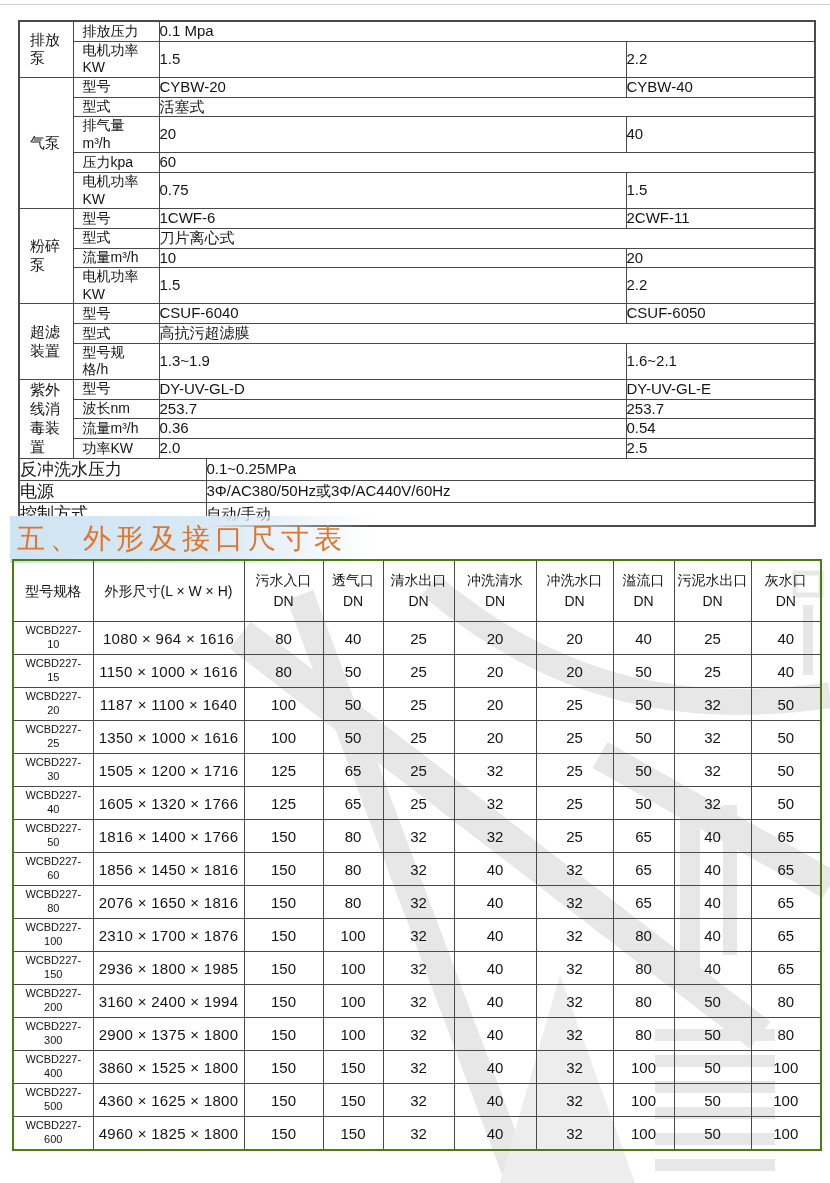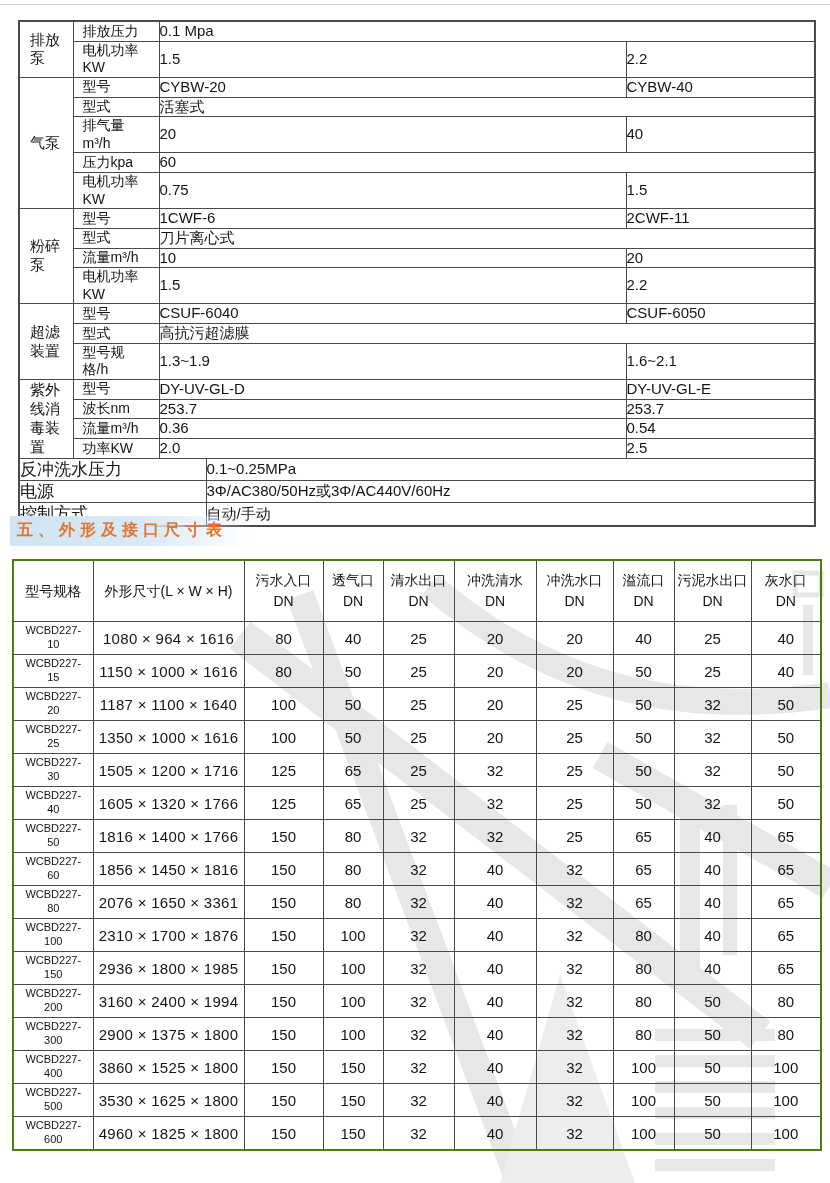--- a/index.html
+++ b/index.html
@@ -27,21 +27,21 @@
     padding:0;line-height:1.25;overflow:hidden;
   }
   .spec-table{border:2px solid #4a4a4a;}
   .spec-table .group-cell{padding:0 10px;font-size:15px;}
   .spec-table .label-cell{font-size:14px;padding:0 9px;}
   .spec-table .footer-label{font-size:17px;}
   .spec-table .value-cell{font-size:15px;}
   
   .section-title{
     position:absolute;left:10px;top:516px;z-index:2;
-    font-size:16px;font-weight:bold;letter-spacing:5px;
+    font-size:28px;font-weight:normal;letter-spacing:5px;
     color:#e2752c;
     padding:4px 26px 5px 7px;
     background:linear-gradient(to right,#cfe4f3 0%,#d9e9f6 55%,rgba(255,255,255,0) 100%);
     white-space:nowrap;
   }
   
   .dim-table{
     position:absolute;left:12px;top:559px;width:808px;
     border-collapse:collapse;table-layout:fixed;z-index:2;
     background:transparent;
@@ -344,21 +344,21 @@
           <td>32</td>
           <td>40</td>
           <td>32</td>
           <td>65</td>
           <td>40</td>
           <td>65</td>
         </tr>
         <tr>
           <td class="model-cell">WCBD227-
 80</td>
-          <td class="dim-cell">2076 × 1650 × 3361</td>
+          <td class="dim-cell">2076 × 1650 × 1816</td>
           <td>150</td>
           <td>80</td>
           <td>32</td>
           <td>40</td>
           <td>32</td>
           <td>65</td>
           <td>40</td>
           <td>65</td>
         </tr>
         <tr>
@@ -422,21 +422,21 @@
           <td>32</td>
           <td>40</td>
           <td>32</td>
           <td>100</td>
           <td>50</td>
           <td>100</td>
         </tr>
         <tr>
           <td class="model-cell">WCBD227-
 500</td>
-          <td class="dim-cell">3530 × 1625 × 1800</td>
+          <td class="dim-cell">4360 × 1625 × 1800</td>
           <td>150</td>
           <td>150</td>
           <td>32</td>
           <td>40</td>
           <td>32</td>
           <td>100</td>
           <td>50</td>
           <td>100</td>
         </tr>
         <tr>

